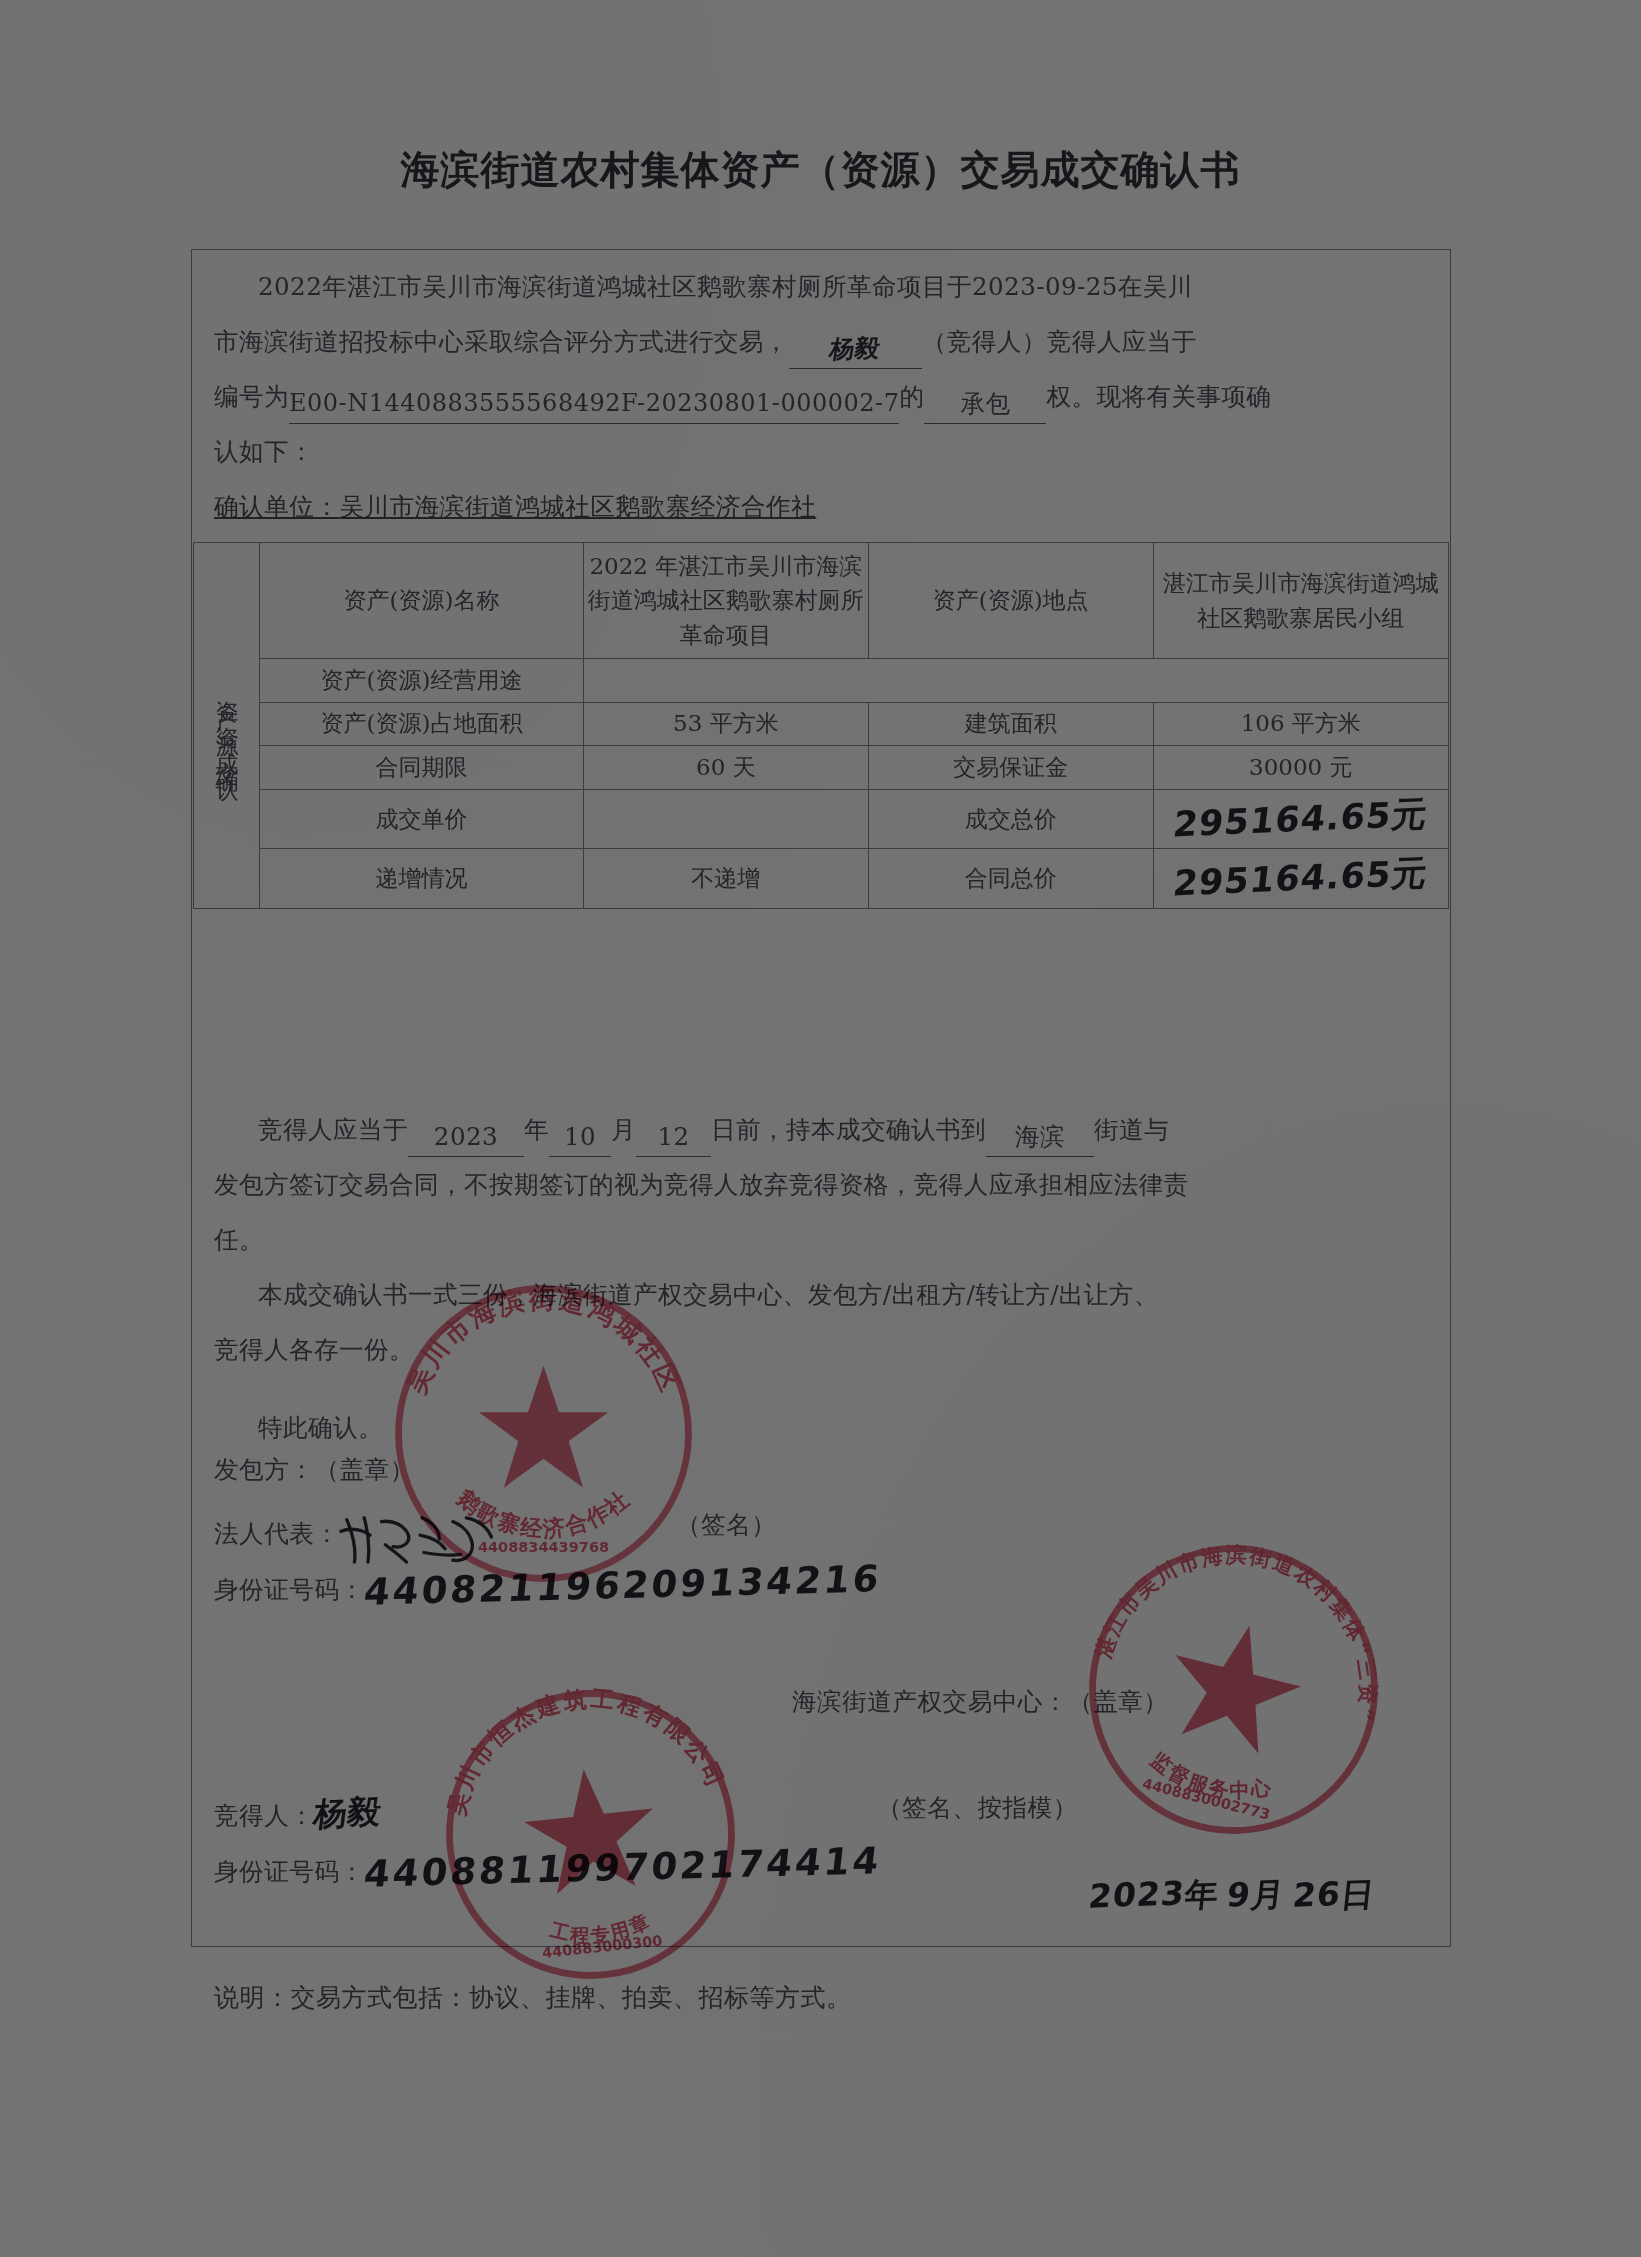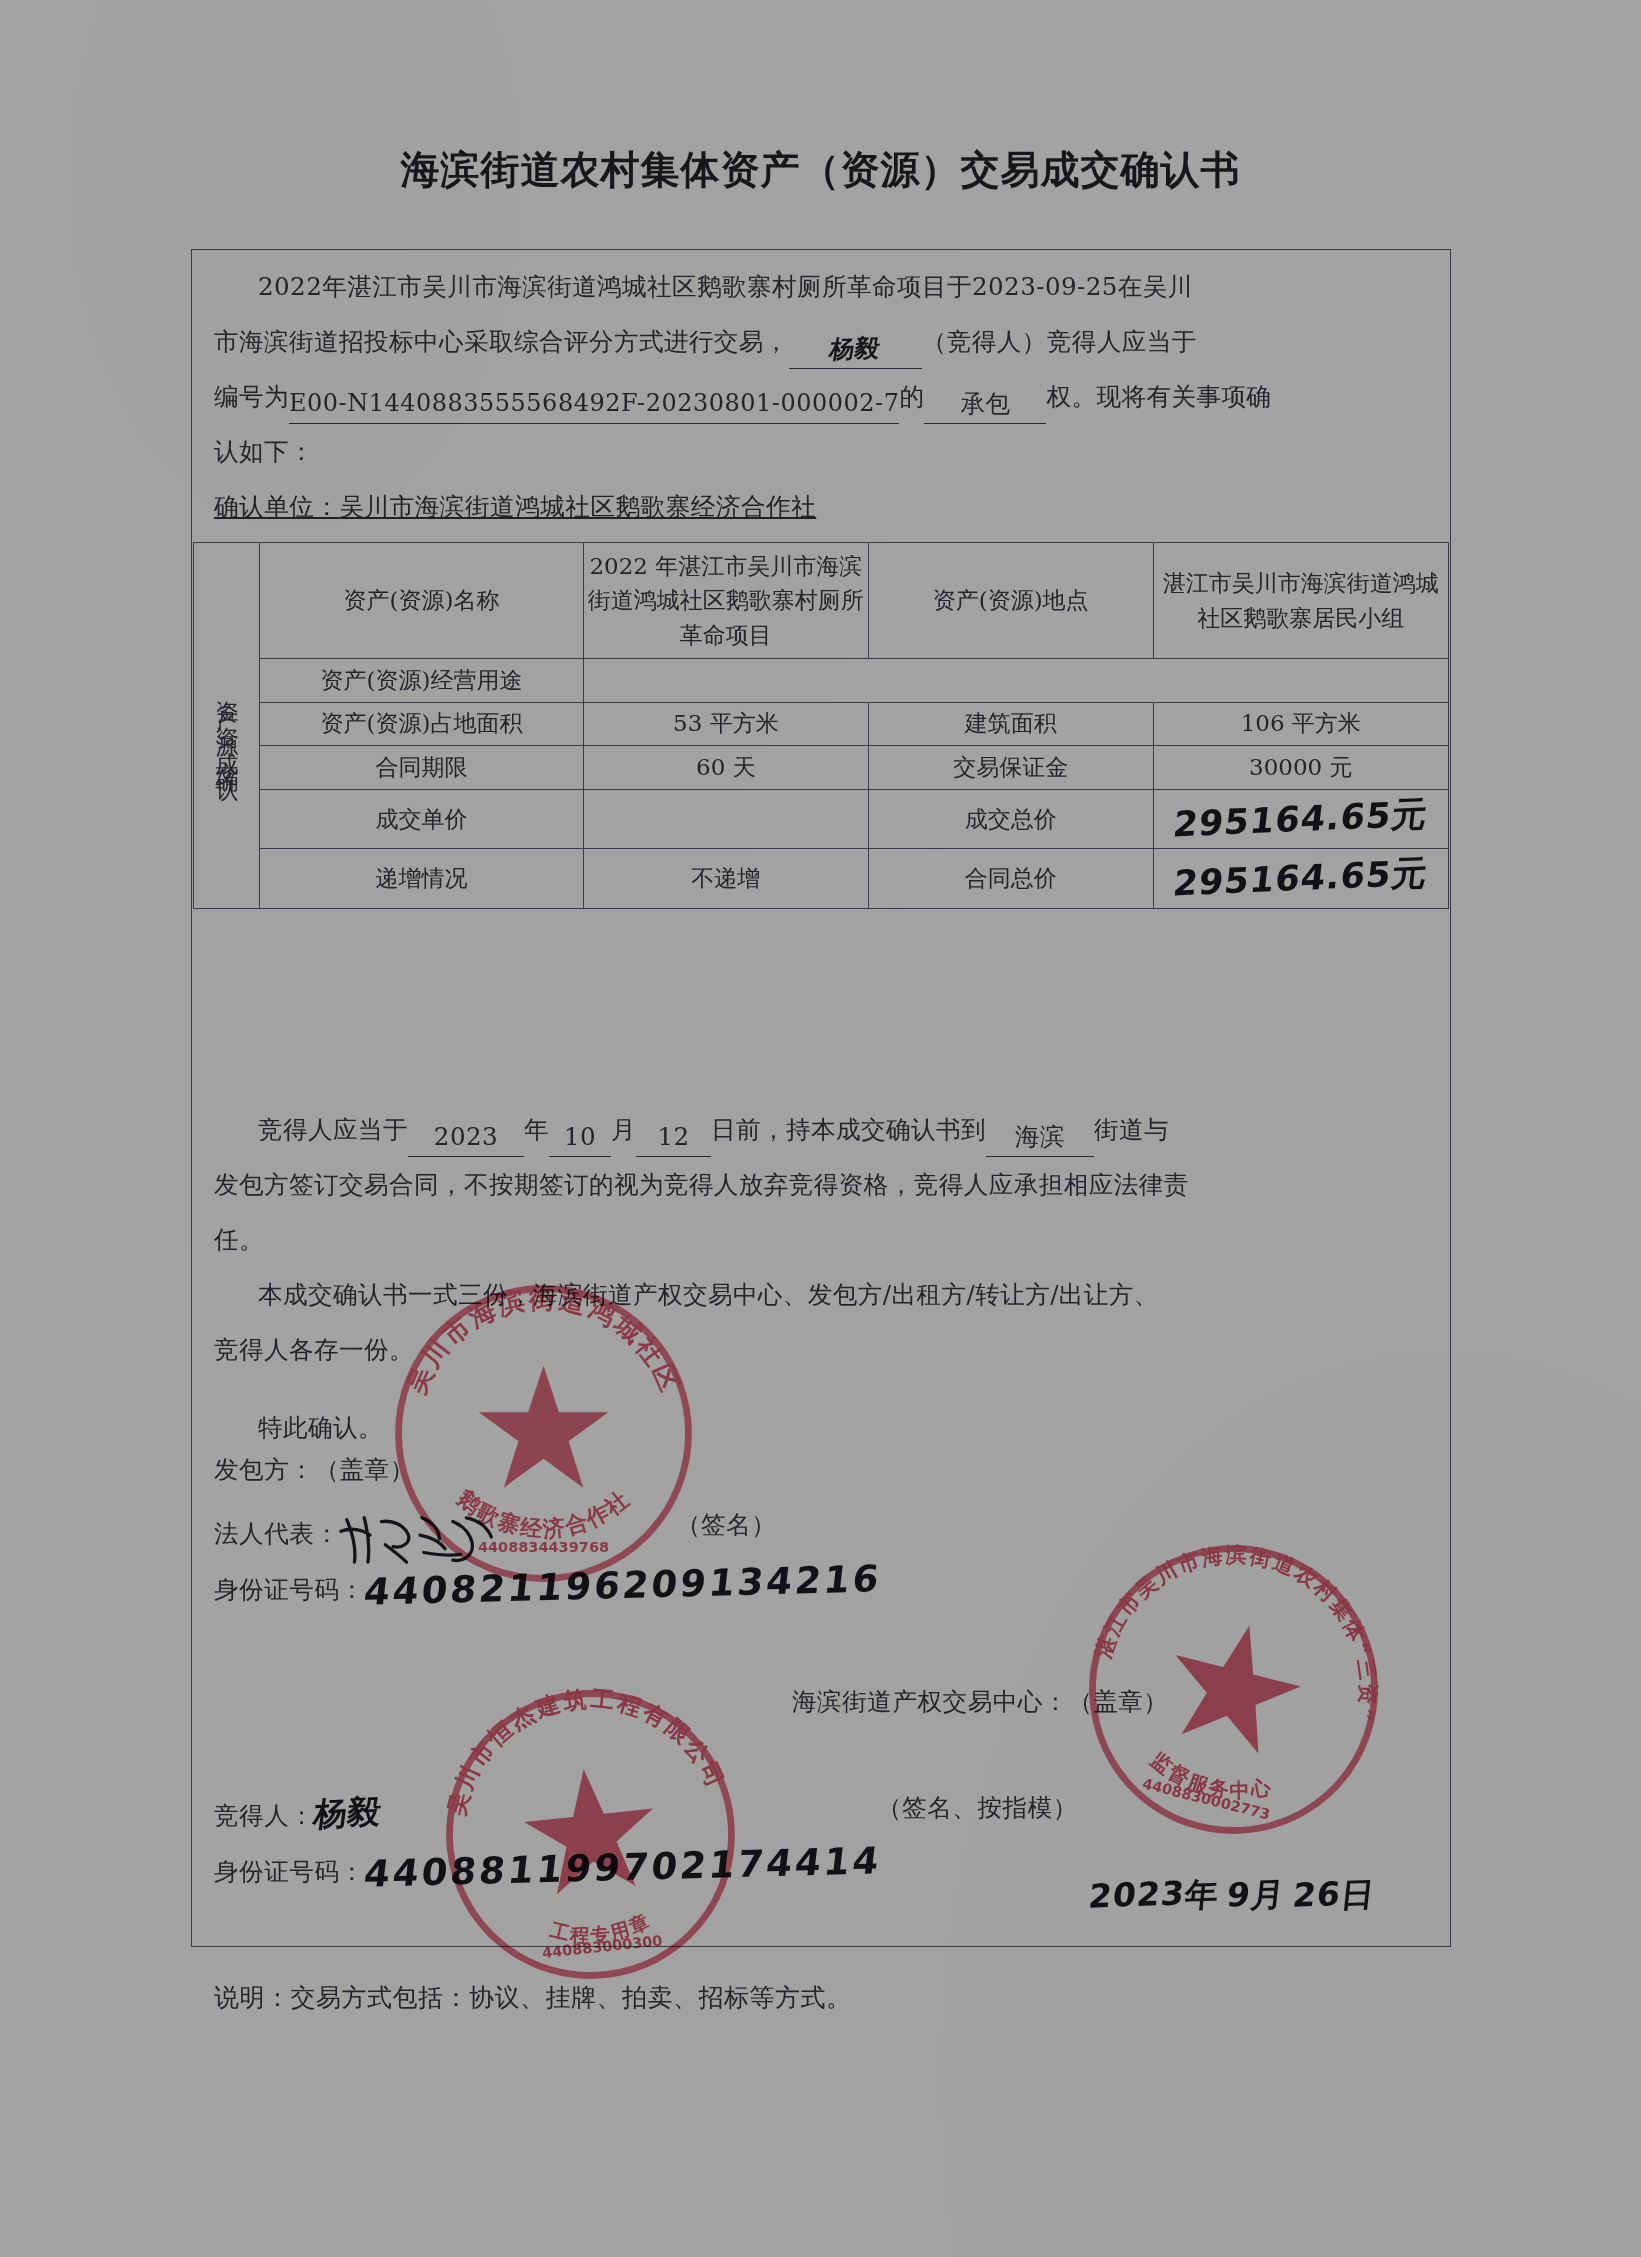--- a/index.html
+++ b/index.html
@@ -13,21 +13,21 @@
     position: relative;
     font-family: "DejaVu Serif", "Liberation Serif", serif;
     color: #222226;
     overflow: hidden;
   }
 
   
   .page {
     position: absolute;
     inset: 0;
-    background: #a3a3a3;
+    background: #737373;
   }
   .scan-tint {
     position: absolute;
     inset: 0;
     background:
       radial-gradient(ellipse at 18% 8%, rgba(0,0,0,0.012), rgba(0,0,0,0) 55%),
       radial-gradient(ellipse at 88% 92%, rgba(0,0,0,0.015), rgba(0,0,0,0) 60%);
     pointer-events: none;
   }
 

